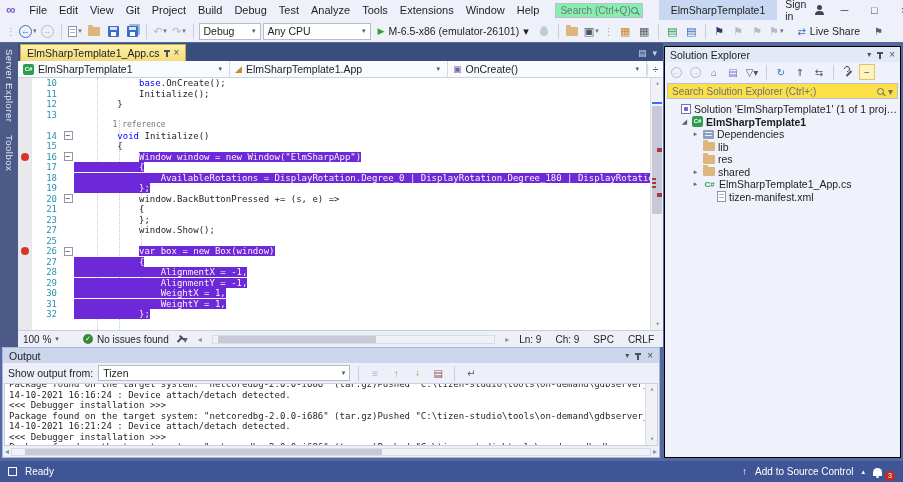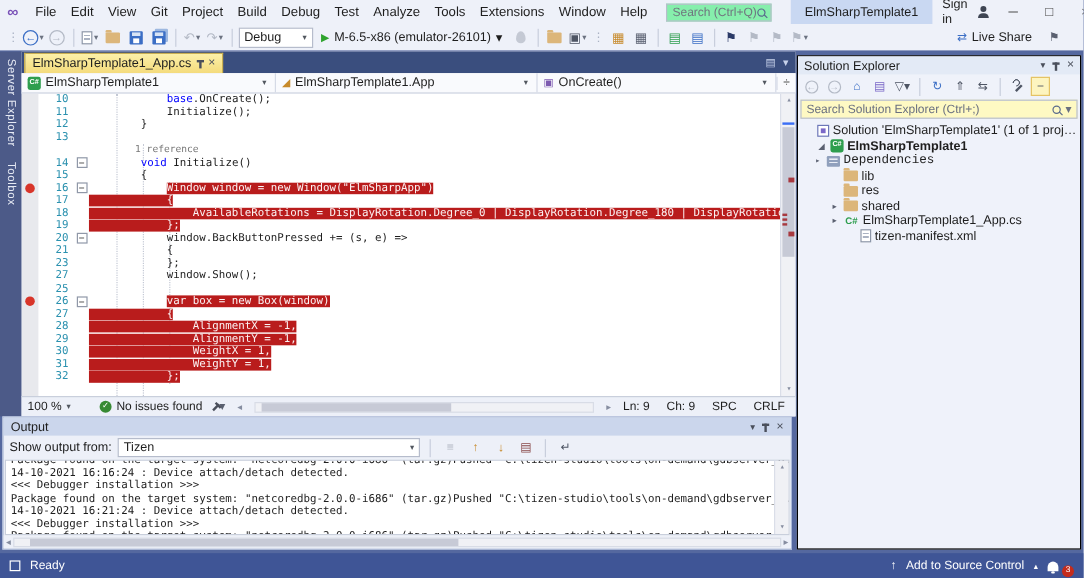--- a/index.html
+++ b/index.html
@@ -100,21 +100,21 @@
   .code-row { display:flex; height:10.5px; white-space:pre; align-items:center; }
   .bp-cell { width:14px; flex:none; display:flex; align-items:center; justify-content:center; }
   .bp-dot { width:8px; height:8px; border-radius:50%; background:#D8352A; }
   .ln-cell { width:30px; flex:none; text-align:right; color:#2B91AF; padding-right:5px; }
   .fold-cell { width:12px; flex:none; display:flex; align-items:center; justify-content:center; }
   .fold-box { width:9px; height:9px; border:1px solid #9098A8; background:#fff; color:#333;
               font-size:8px; line-height:7px; text-align:center; display:inline-block; }
   .code-text { flex:1; color:#1E1E1E; overflow:hidden; }
   .tok-k { color:#0000FF; } .tok-p { color:#1E1E1E; }
   .lens { color:#767676; font-size:8px; }
-  .hl { background:#b91c1c; color:#FBF2F3; }
+  .hl { background:#6d28d9; color:#FBF2F3; }
 
   .vsb { position:absolute; right:0; top:0; bottom:0; width:13px; background:#F0F1F5; border-left:1px solid #DADEE8; }
   .vsb-arrow { position:absolute; left:0; width:13px; height:11px; color:#868DA0; font-size:7px;
                text-align:center; line-height:11px; }
   .vsb-caretline { position:absolute; left:1px; right:1px; top:24px; height:2px; background:#3B6EF5; }
   .vsb-thumb { position:absolute; left:1px; right:1px; top:28px; height:108px; background:#C7CAD6; }
   .vsb-bpmark { position:absolute; right:1px; width:5px; height:4px; background:#A8393F; }
   .vsb-selmark { position:absolute; left:1px; width:4px; height:2px; background:#A8393F; }
 
   .estatus { height:17px; background:#EDF0F8; border-top:1px solid #C9CFDC; display:flex;
@@ -158,21 +158,21 @@
   .se-tbi { min-width:16px; height:16px; display:flex; align-items:center; justify-content:center;
             font-size:10px; color:#4E5564; }
   .se-tbi.blue { color:#3B6EC5; }
   .se-tbi.dis { color:#B4BAC6; }
   .se-tbi.active { background:#FDF4BF; border:1px solid #E5C365; }
   .wrench { width:10px; height:10px; position:relative; }
   .wrench::before { content:''; position:absolute; width:2px; height:7px; background:#4E5564;
                     transform:rotate(45deg); top:3px; left:5px; }
   .wrench::after { content:''; position:absolute; width:4px; height:4px; border:1.5px solid #4E5564;
                    border-radius:50%; border-bottom-color:transparent; top:-1px; left:1px; transform:rotate(45deg); }
-  .se-search { height:16px; margin:1px 2px 2px 2px; background:#fef9c3; border:1px solid #B8BFD0;
+  .se-search { height:16px; margin:1px 2px 2px 2px; background:#fde047; border:1px solid #B8BFD0;
                display:flex; align-items:center; padding:0 4px; color:#6A7080; font-size:10px; gap:4px; }
   .se-search .ph { flex:1; white-space:nowrap; overflow:hidden; }
   .se-tree { flex:1; padding-top:2px; overflow:hidden; }
   .se-row { height:12.5px; display:flex; align-items:center; gap:3px; white-space:nowrap; }
   .se-row .exp { width:9px; flex:none; font-size:7px; color:#5A6070; text-align:center; }
   .se-row .lbl { overflow:hidden; text-overflow:ellipsis; }
   .se-row .lbl.b { font-weight:bold; }
   .ti { flex:none; display:inline-block; }
   .ti-solution { width:10px; height:10px; border:1px solid #6C77B8; background:#fff; position:relative; }
   .ti-solution::after { content:''; position:absolute; inset:2px; background:#7B68C8; }
@@ -266,20 +266,24 @@
         <span>↶</span>
         <span class="dd-caret">▾</span>
       </span>
     <span class="tbi dis">
         <span>↷</span>
         <span class="dd-caret">▾</span>
       </span>
     <span class="sep"></span>
     <div class="dd" style="width:62px">
       <span>Debug</span>
+      <span class="caret">▾</span>
+    </div>
+    <div class="dd" style="width:108px">
+      <span>Any CPU</span>
       <span class="caret">▾</span>
     </div>
     <div class="run">
       <span class="play">▶</span>
       <span class="run-label">M-6.5-x86 (emulator-26101)</span>
       <span class="dd-caret">▾</span>
     </div>
     <span class="tbi dis">
         <span class="icon-flame"></span>
       </span>
@@ -535,21 +539,21 @@
         <div class="se-row" style="padding-left: 4px;">
           <span class="exp"></span>
           <span class="ti ti-solution"></span>
           <span class="lbl">Solution 'ElmSharpTemplate1' (1 of 1 project)</span>
         </div>
         <div class="se-row" style="padding-left: 15px;">
           <span class="exp">◢</span>
           <span class="ti ti-csproj">C#</span>
           <span class="lbl b">ElmSharpTemplate1</span>
         </div>
-        <div class="se-row" style="padding-left: 12px; font-family: Liberation Mono, monospace;">
+        <div class="se-row" style="padding-left: 26px;">
           <span class="exp">▸</span>
           <span class="ti ti-dependencies"></span>
           <span class="lbl">Dependencies</span>
         </div>
         <div class="se-row" style="padding-left: 26px;">
           <span class="exp"></span>
           <span class="ti ti-folder"></span>
           <span class="lbl">lib</span>
         </div>
         <div class="se-row" style="padding-left: 26px;">

